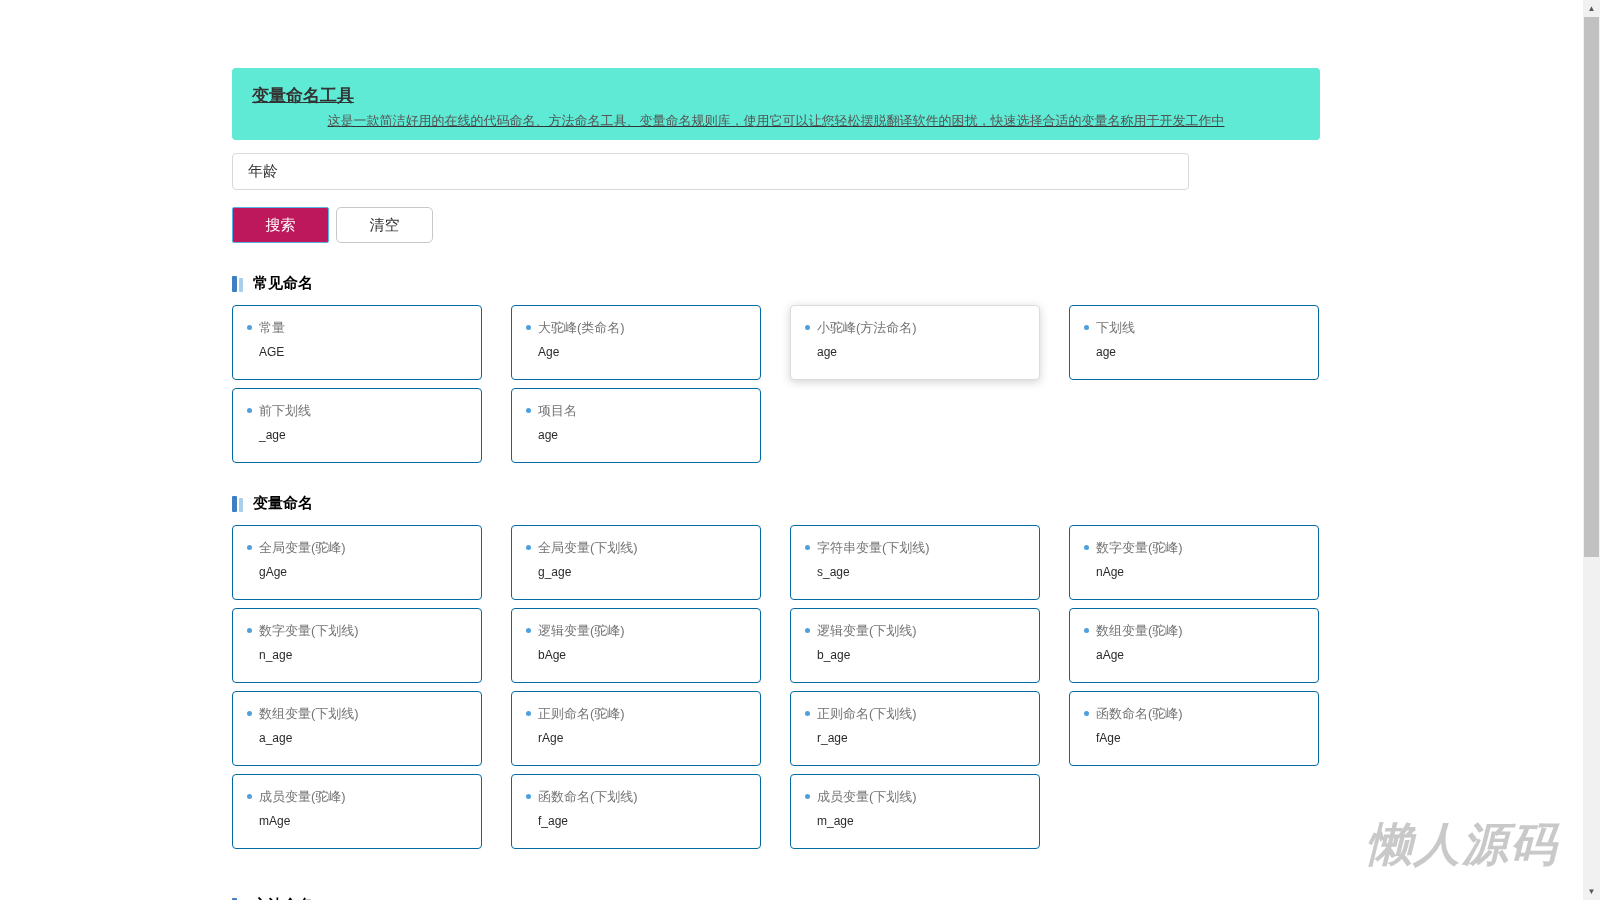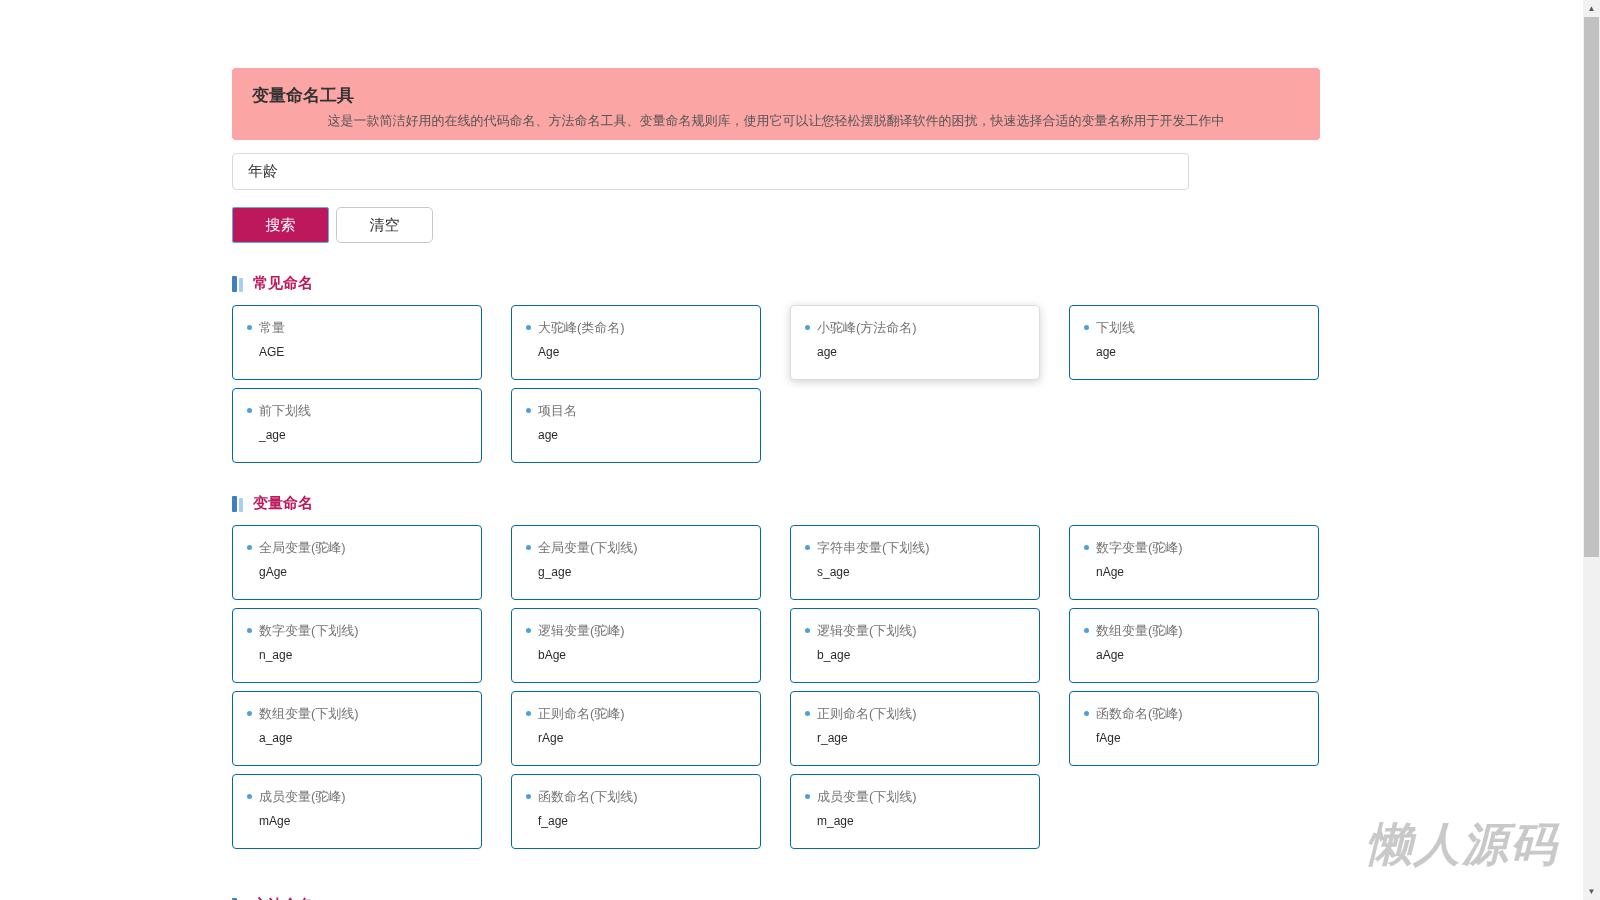--- a/index.html
+++ b/index.html
@@ -11,24 +11,25 @@
     color: #333;
   }
   .container {
     position: absolute;
     left: 232px; top: 0;
     width: 1088px;
   }
   
   .hero {
     margin-top: 68px;
-    background: #fca5a5;
+    background: #5eead4;
     border-radius: 4px;
     padding: 17px 20px 14px 20px;
     height: 72px;
+    text-decoration: underline;
   }
   .hero h1 {
     font-size: 17px;
     font-weight: bold;
     color: #333;
     line-height: 22px;
   }
   .hero p {
     margin-top: 5px;
     font-size: 13px;
@@ -73,21 +74,21 @@
     border: 1px solid #c8c8c8;
     border-radius: 5px;
   }
   
   .section { margin-top: 31px; }
   .section.partial { margin-top: 47px; }
   .section-header { display: flex; align-items: center; margin-bottom: 12px; }
   .marker { display: inline-flex; align-items: flex-end; margin-right: 10px; }
   .marker .m1 { display: inline-block; width: 5px; height: 16px; background: #3d7fc1; border-radius: 1px; }
   .marker .m2 { display: inline-block; width: 4px; height: 14px; background: #a9cfec; border-radius: 1px; margin-left: 2px; }
-  .section-title { font-size: 15px; font-weight: bold; color: #be185d; }
+  .section-title { font-size: 15px; font-weight: bold; color: #000000; }
   .cards {
     display: grid;
     grid-template-columns: repeat(4, 250px);
     column-gap: 29px;
     row-gap: 8px;
   }
   .card {
     width: 250px;
     height: 75px;
     background: #fff;

